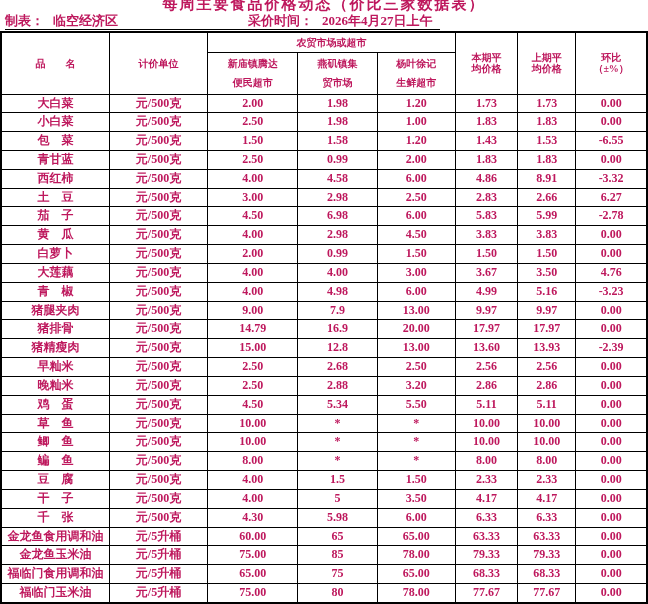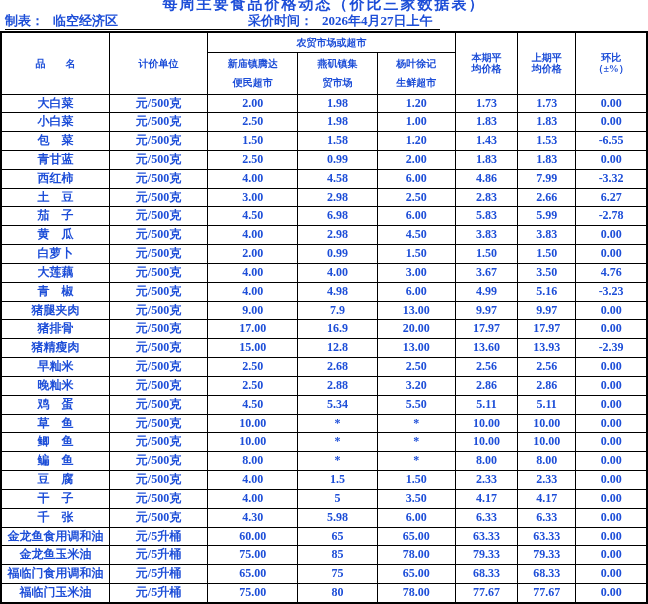--- a/index.html
+++ b/index.html
@@ -1,18 +1,18 @@
 <!DOCTYPE html>
 <html><head>
 <meta charset="utf-8">
 <style>
   html,body { margin:0; padding:0; background:#ffffff; }
   .page {
     position:relative; width:648px; height:604px; overflow:hidden;
-    background:#ffffff; color:#1d4ed8;
+    background:#ffffff; color:#be185d;
     font-family:"Liberation Serif", serif;
     font-weight:bold;
   }
   .report-title {
     position:absolute; top:-5px; left:0; width:100%;
     text-align:center; font-size:15px; line-height:18px;
     letter-spacing:2px; white-space:nowrap;
   }
   .meta-line { position:absolute; top:12px; left:0; width:100%; height:19px; font-size:13px; }
   .meta-seg { position:absolute; top:0; height:17px; border-bottom:1px solid #000; white-space:nowrap;font-family:Liberation Serif, serif; }
@@ -147,21 +147,21 @@
     <td>0.00</td>
   </tr>
 
   <tr>
     <td>西红柿</td>
     <td>元/500克</td>
     <td>4.00</td>
     <td>4.58</td>
     <td>6.00</td>
     <td>4.86</td>
-    <td>7.99</td>
+    <td>8.91</td>
     <td>-3.32</td>
   </tr>
 
   <tr>
     <td>土　豆</td>
     <td>元/500克</td>
     <td>3.00</td>
     <td>2.98</td>
     <td>2.50</td>
     <td>2.83</td>
@@ -231,21 +231,21 @@
     <td>7.9</td>
     <td>13.00</td>
     <td>9.97</td>
     <td>9.97</td>
     <td>0.00</td>
   </tr>
 
   <tr>
     <td>猪排骨</td>
     <td>元/500克</td>
-    <td>17.00</td>
+    <td>14.79</td>
     <td>16.9</td>
     <td>20.00</td>
     <td>17.97</td>
     <td>17.97</td>
     <td>0.00</td>
   </tr>
 
   <tr>
     <td>猪精瘦肉</td>
     <td>元/500克</td>

